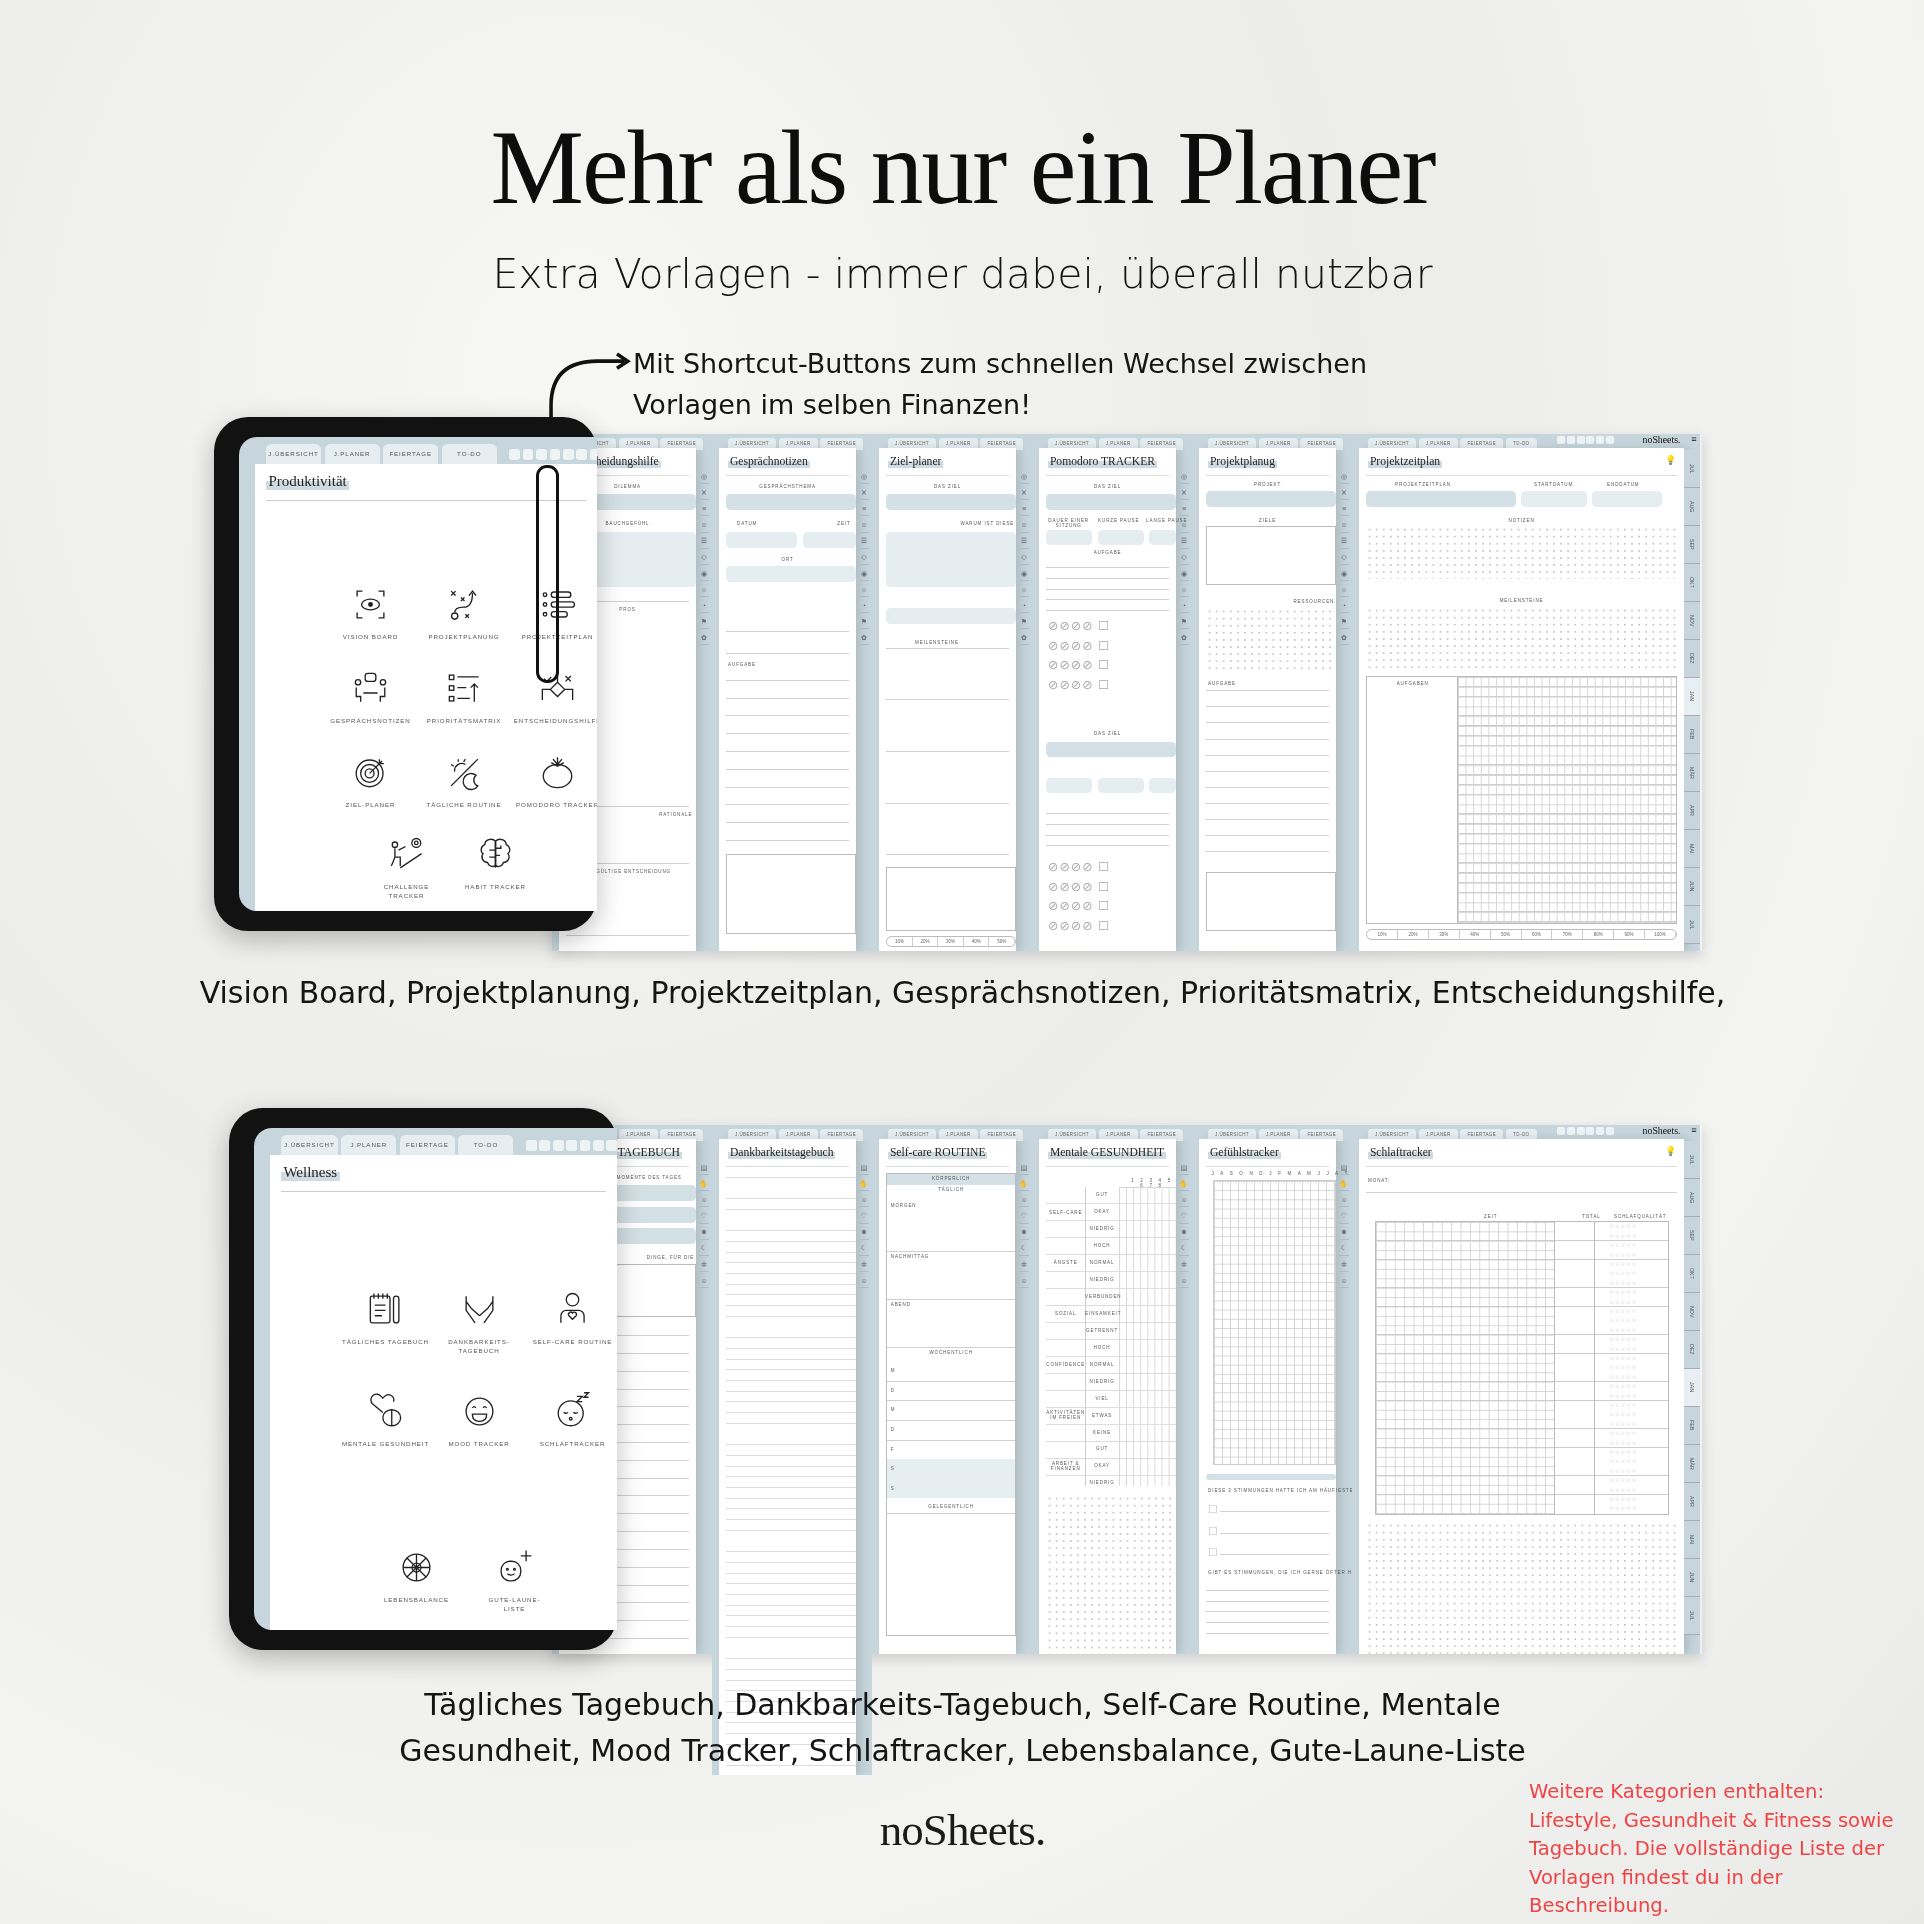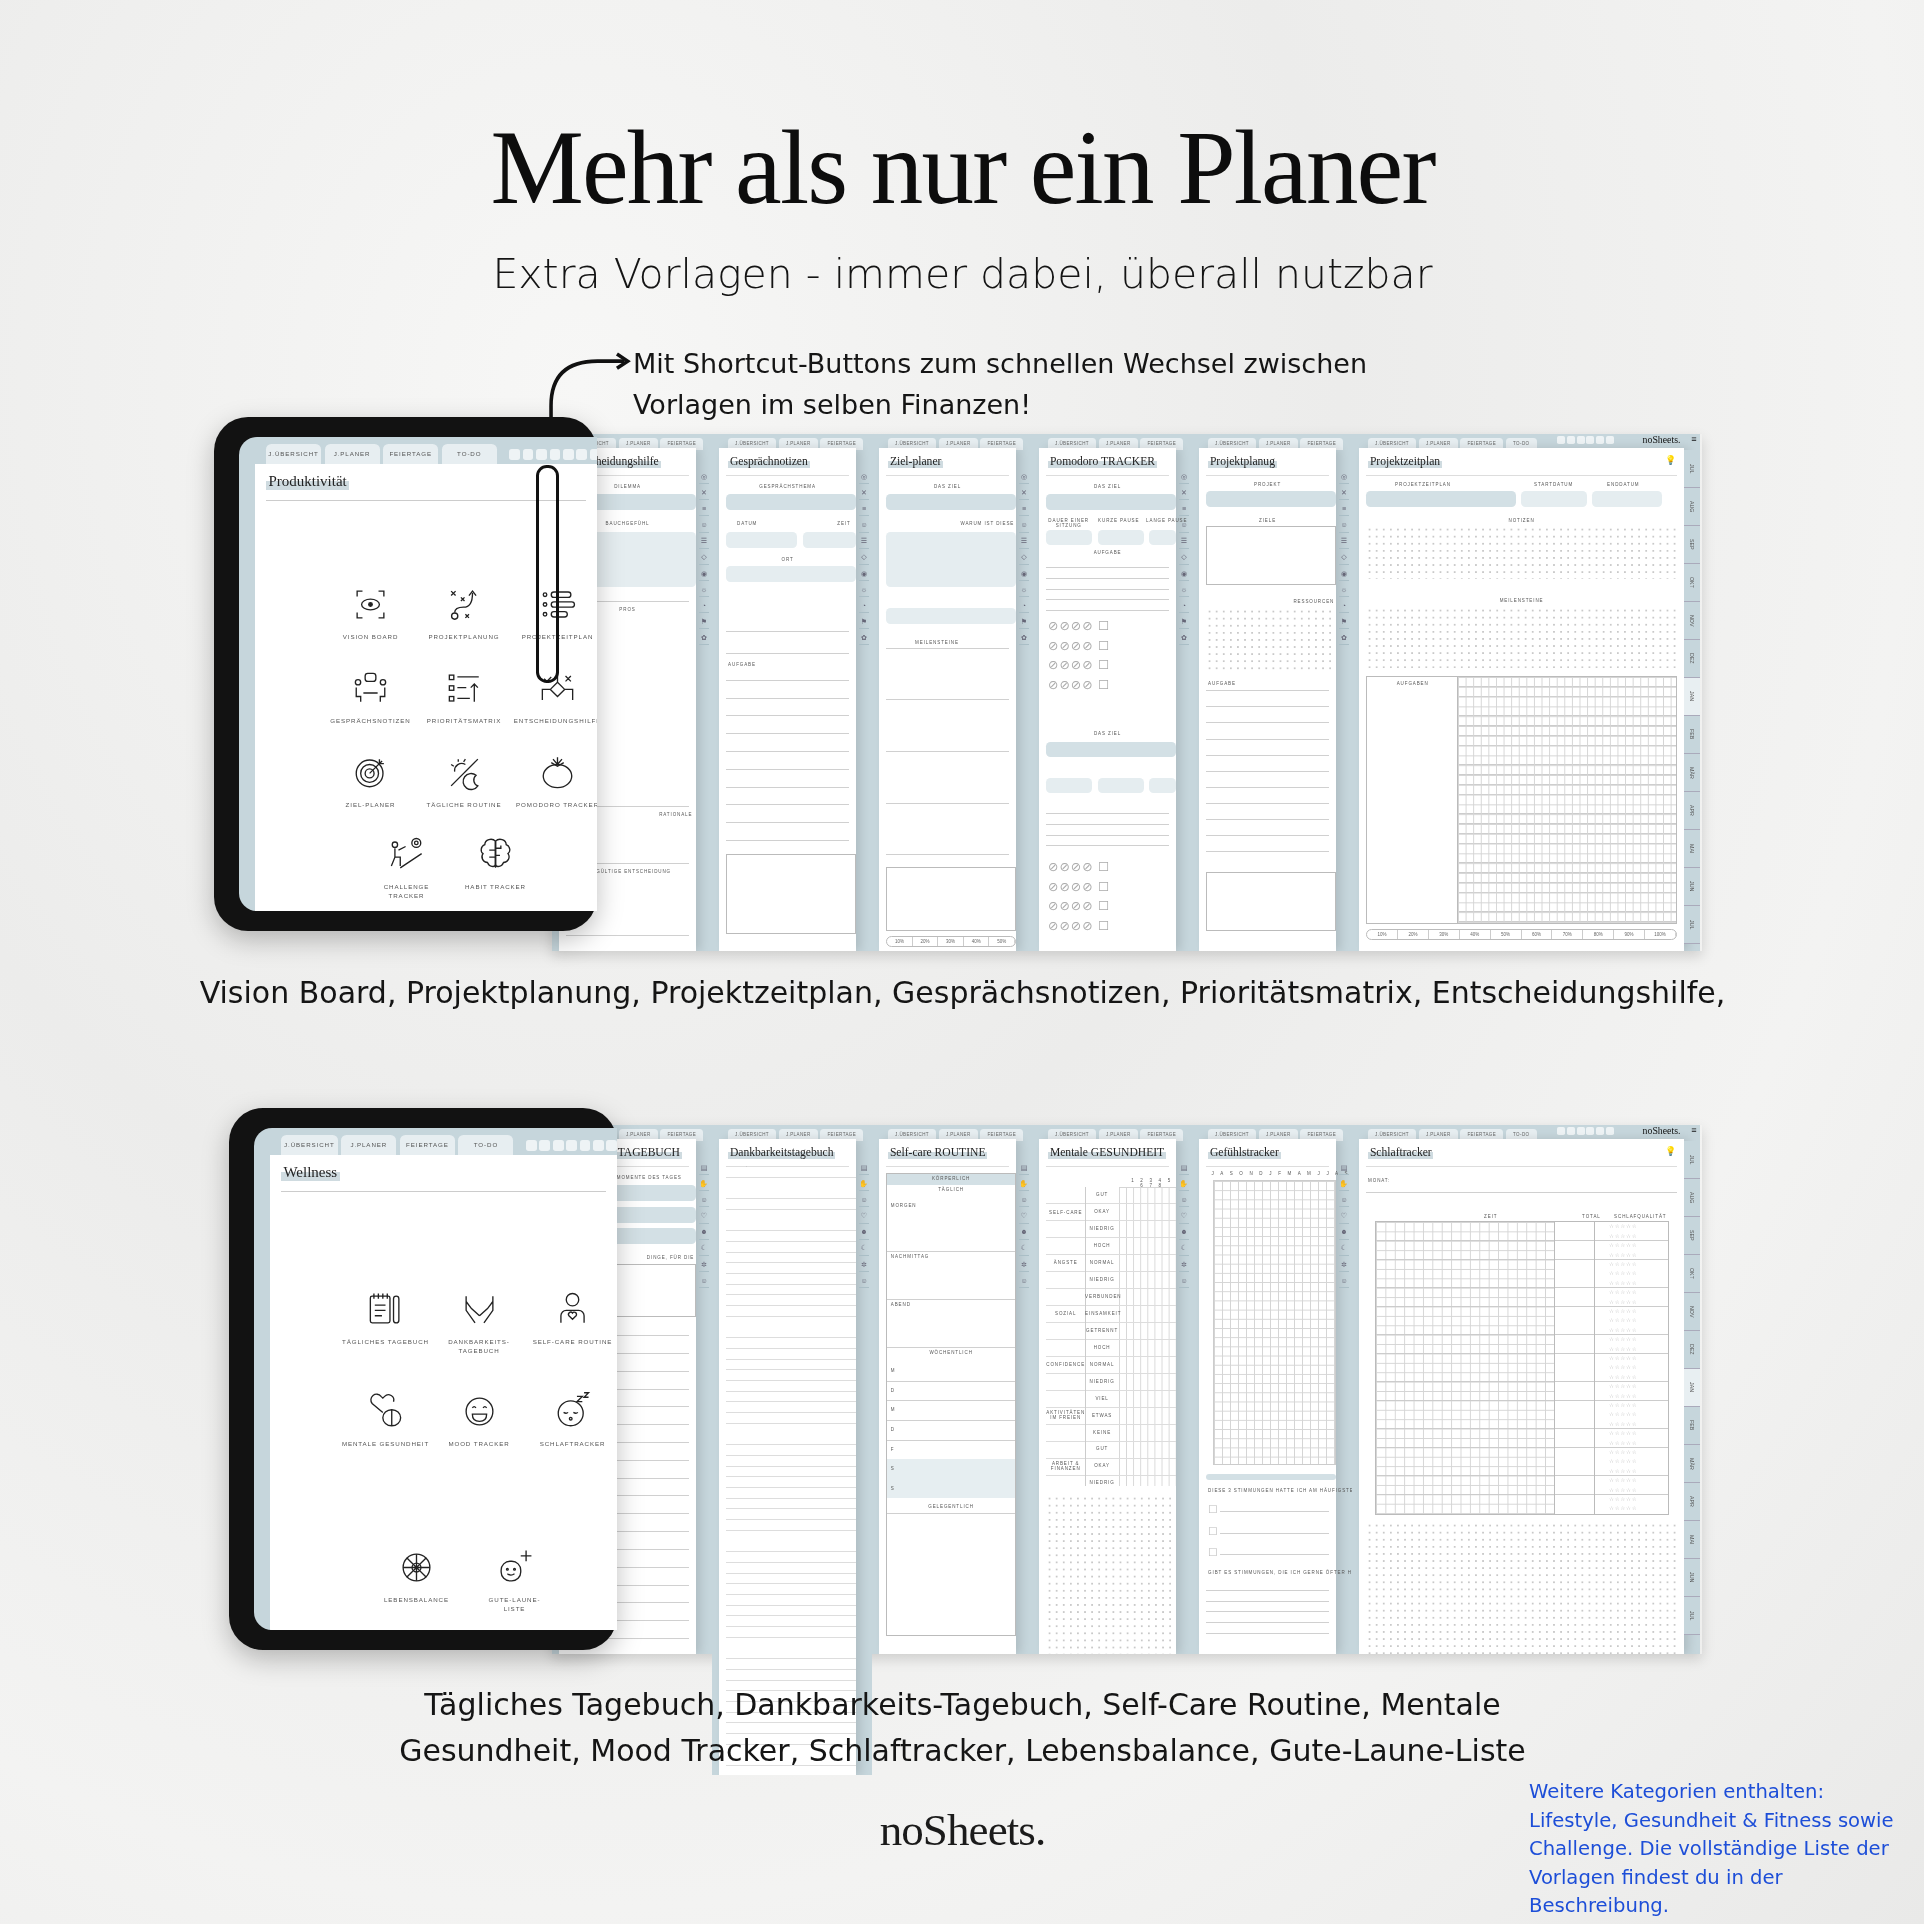--- a/index.html
+++ b/index.html
@@ -1,21 +1,21 @@
 <!DOCTYPE html>
 <html style="font-size:14.3px"><head>
 <meta charset="utf-8">
 <style>
 *{box-sizing:border-box;margin:0;padding:0}
 body{width:1925px;height:1925px;overflow:hidden;background:radial-gradient(ellipse at 30% 20%,#f7f7f6 0%,#ececeb 40%,#f3f3f2 70%,#e9e9e8 100%);font-family:"Liberation Sans","DejaVu Sans",sans-serif;color:#111;position:relative}
 .title{position:absolute;left:0;width:1925px;top:107px;text-align:center;font-family:"Liberation Serif","DejaVu Serif",serif;font-size:105px;letter-spacing:-1.8px;color:#0d0d0d}
 .subtitle{position:absolute;left:0;width:1925px;top:250px;text-align:center;font-size:41px;color:#141414;font-family:"DejaVu Sans",sans-serif;font-weight:300}
 .callout{position:absolute;left:633px;top:343px;font-size:27px;line-height:41px;color:#151515;font-family:"DejaVu Sans",sans-serif}
 .caption{position:absolute;left:0;width:1925px;text-align:center;font-size:30px;line-height:46px;color:#151515;font-family:"DejaVu Sans",sans-serif}
-.side-note{position:absolute;left:1529px;top:1778px;font-size:19.6px;line-height:28.5px;color:#1d4ed8;font-family:"DejaVu Sans",sans-serif}
+.side-note{position:absolute;left:1529px;top:1778px;font-size:19.6px;line-height:28.5px;color:#ef4444;font-family:"DejaVu Sans",sans-serif}
 .brand{position:absolute;left:0;width:1925px;top:1804px;text-align:center;font-family:"Liberation Serif","DejaVu Serif",serif;font-size:45px;color:#1b1b1b;letter-spacing:-0.9px}
 
 
 .tablet{position:absolute;background:#121212;border-radius:34px;box-shadow:0 9px 27px rgba(0,0,0,.25)}
 .screen{position:absolute;left:25px;top:19.6px;right:0;bottom:19.6px;background:#c6d6dc;border-radius:18px 0 0 18px;overflow:hidden}
 .topbar{position:absolute;left:0;right:0;top:0;height:27px;display:flex;align-items:flex-end;padding-left:27px;gap:3.6px}
 .ttab{background:#e7eef1;height:19.6px;padding:0 12.5px;font-size:6.2px;letter-spacing:0.9px;color:#555;display:flex;align-items:center;border-radius:5.3px 5.3px 0 0;min-width:55px;justify-content:center}
 .iconrow{display:flex;gap:2.7px;margin-left:9px;margin-bottom:3.6px}
 .iconrow span{width:10.7px;height:10.7px;border-radius:2.7px;background:#eef3f5;display:inline-block}
 .page{position:absolute;left:16px;top:27px;right:0;bottom:0;background:#fff}
@@ -871,16 +871,16 @@
 <div class="caption" style="top:1682px">
   <div>Tägliches Tagebuch, Dankbarkeits-Tagebuch, Self-Care Routine, Mentale</div>
   <div>Gesundheit, Mood Tracker, Schlaftracker, Lebensbalance, Gute-Laune-Liste</div>
 </div>
 
 <div class="brand">noSheets.</div>
 
 <div class="side-note">
   <div>Weitere Kategorien enthalten:</div>
   <div>Lifestyle, Gesundheit &amp; Fitness sowie</div>
-  <div>Challenge. Die vollständige Liste der</div>
+  <div>Tagebuch. Die vollständige Liste der</div>
   <div>Vorlagen findest du in der Beschreibung.</div>
 </div>
 
 
 </body></html>

